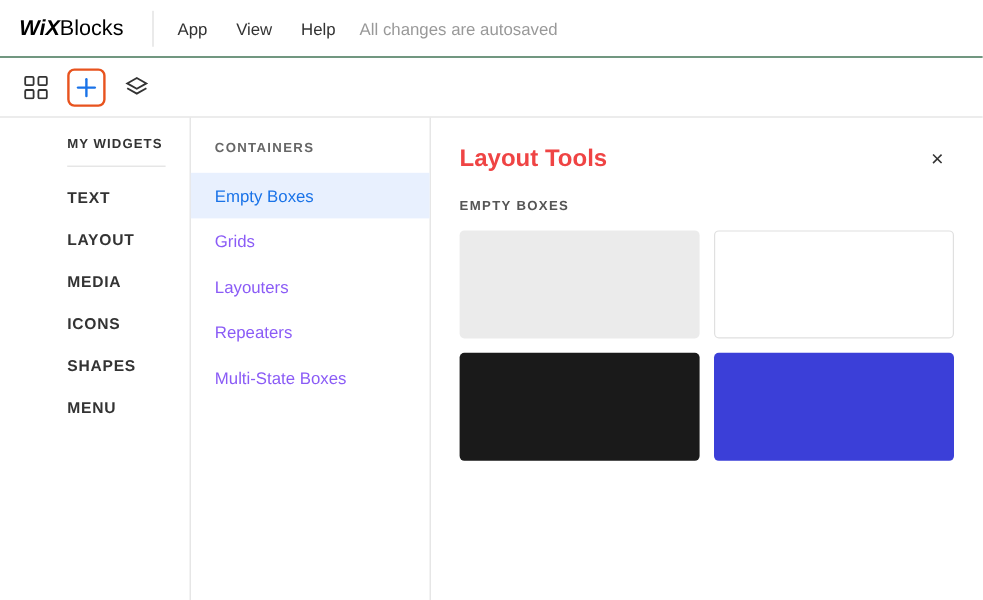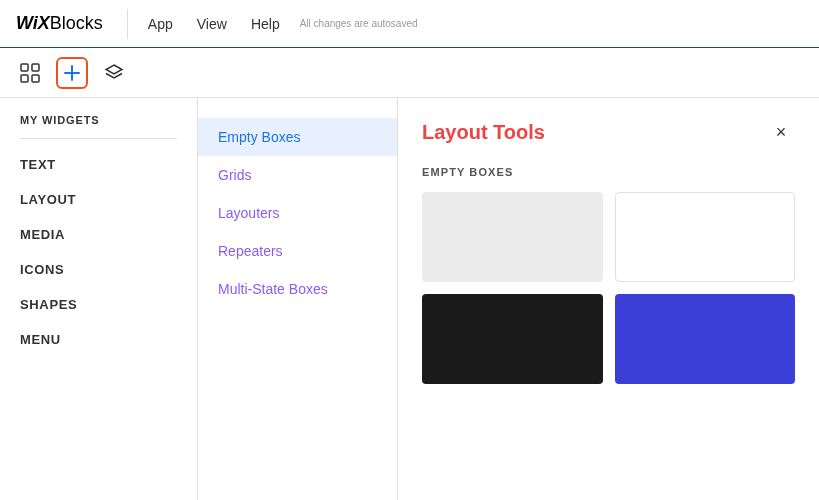--- a/index.html
+++ b/index.html
@@ -14,21 +14,21 @@
       display: flex; align-items: center; margin-right: 24px;
       font-size: 18px; font-weight: 700; color: #000;
     }
     .logo .wix { font-style: italic; }
     .logo .blocks { font-weight: 400; }
     .nav-divider { width: 1px; height: 30px; background: #ddd; margin-right: 20px; }
     .nav-links { display: flex; gap: 24px; }
     .nav-link {
       font-size: 14px; color: #333; cursor: pointer; text-decoration: none;
     }
-    .autosave { margin-left: 20px; font-size: 10px; color: #999; }
+    .autosave { margin-left: 20px; font-size: 14px; color: #999; }
 
     
     .toolbar {
       display: flex; align-items: center; height: 50px;
       border-bottom: 1px solid #e0e0e0; padding: 0 14px; gap: 10px;
     }
     .toolbar-icon {
       width: 32px; height: 32px; display: flex; align-items: center; justify-content: center;
       cursor: pointer; border-radius: 4px; font-size: 18px; color: #333;
     }
@@ -37,22 +37,23 @@
     }
     .toolbar-icon svg { width: 20px; height: 20px; }
 
     
     .main-layout {
       display: flex; height: calc(500px - 98px);
     }
 
     
     .left-sidebar {
-      width: 198px; border-right: 1px solid #e0e0e0; flex-shrink: 0;
+      width: 159px; border-right: 1px solid #e0e0e0; flex-shrink: 0;
       padding-top: 16px;
+      padding-left: 36px;
     }
     .sidebar-header {
       font-size: 11px; font-weight: 700; color: #333; letter-spacing: 0.08em;
       padding: 0 20px 12px;
     }
     .sidebar-divider { height: 1px; background: #e0e0e0; margin: 0 20px 8px; }
     .sidebar-item {
       padding: 10px 20px; font-size: 13px; font-weight: 600; color: #333;
       cursor: pointer; letter-spacing: 0.05em;
     }
@@ -153,20 +154,21 @@
     <div class="sidebar-divider"></div>
     <div class="sidebar-item">TEXT</div>
     <div class="sidebar-item">LAYOUT</div>
     <div class="sidebar-item">MEDIA</div>
     <div class="sidebar-item">ICONS</div>
     <div class="sidebar-item">SHAPES</div>
     <div class="sidebar-item">MENU</div>
   </div>
 
   <div class="middle-panel">
+    <div class="middle-header">CONTAINERS</div>
     <div class="middle-item active">Empty Boxes</div>
     <div class="middle-item">Grids</div>
     <div class="middle-item">Layouters</div>
     <div class="middle-item">Repeaters</div>
     <div class="middle-item">Multi-State Boxes</div>
   </div>
 
   <div class="right-panel">
     <div class="right-header">
       <span class="right-title">Layout Tools</span>

